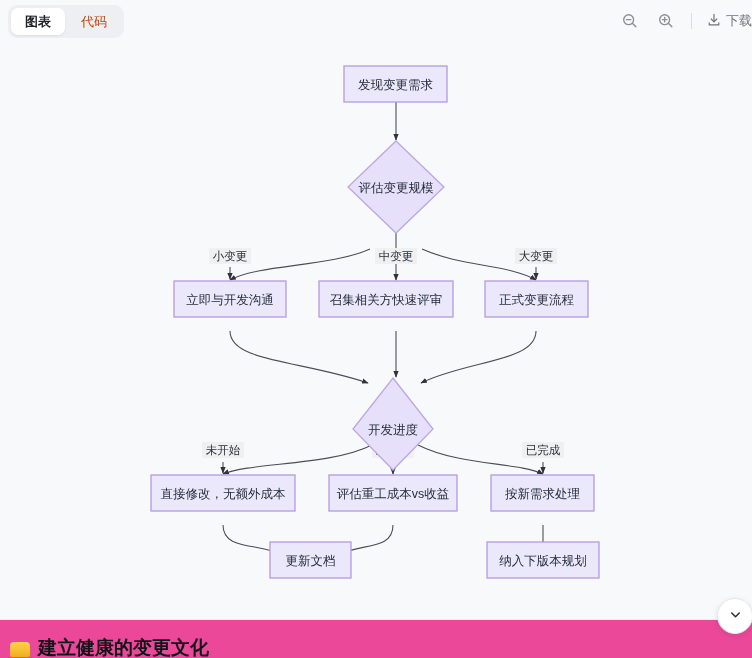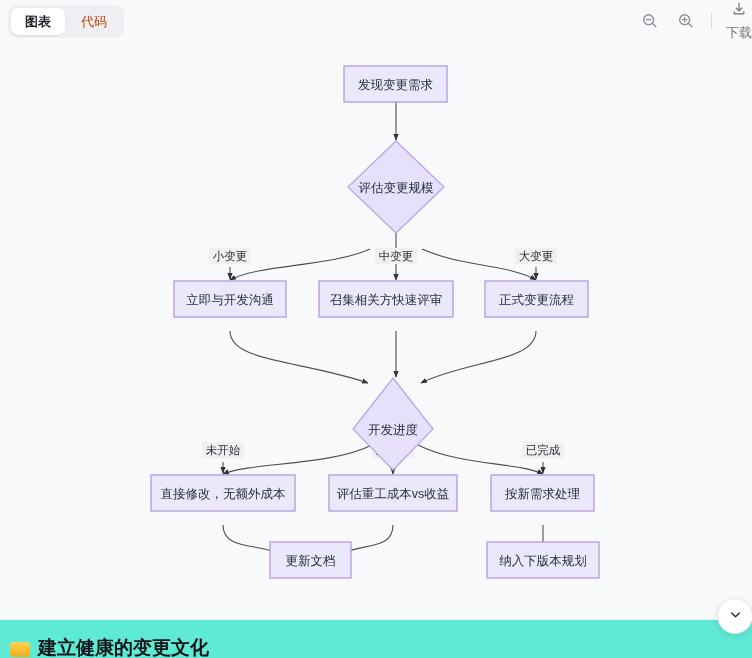--- a/index.html
+++ b/index.html
@@ -87,21 +87,20 @@
     background: #d9dce1;
   }
   .download-btn {
     display: flex;
     align-items: center;
     gap: 4px;
     color: #6f737a;
     font-size: 13px;
     cursor: pointer;
     user-select: none;
-    flex-direction: column;
   }
 
   
   .canvas {
     position: absolute;
     left: 0;
     top: 42px;
     width: 752px;
     height: 578px;
   }
@@ -153,21 +152,21 @@
     z-index: 20;
   }
 
   
   .section-heading {
     position: absolute;
     left: 0;
     top: 620px;
     width: 752px;
     height: 38px;
-    background: #5eead4;
+    background: #ec4899;
     display: flex;
     align-items: flex-end;
     gap: 8px;
     padding: 0 0 0 10px;
     box-sizing: border-box;
     overflow: hidden;
   }
   .section-emoji {
     width: 20px;
     height: 15px;

